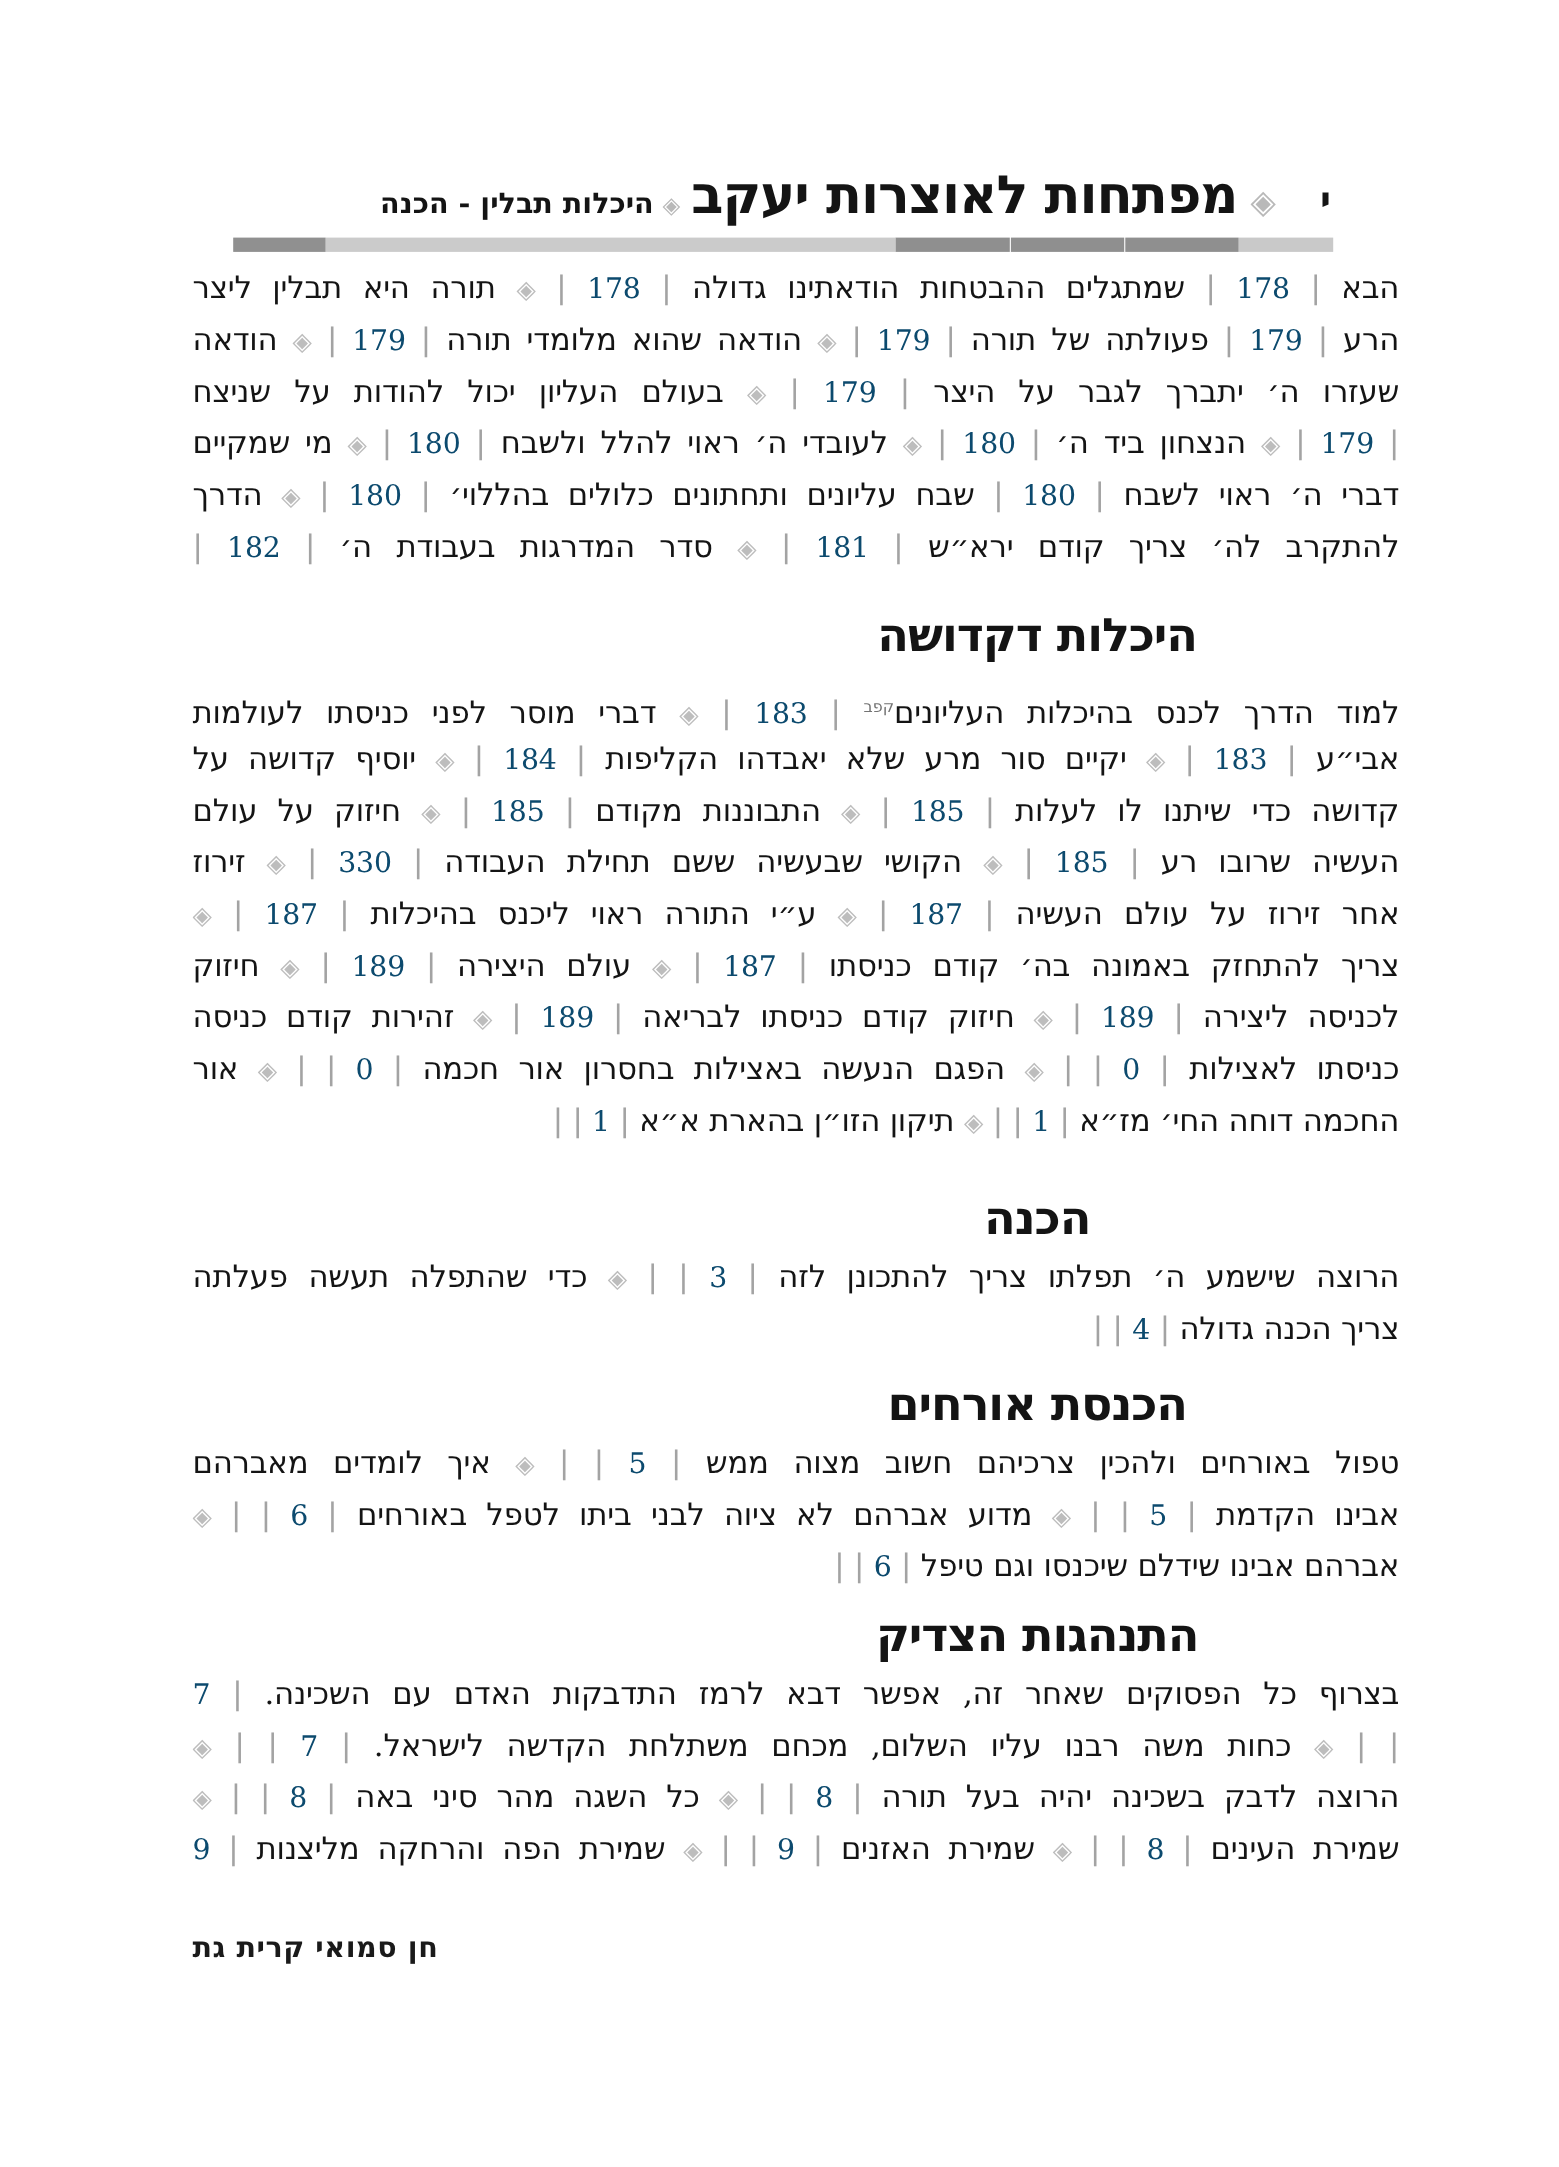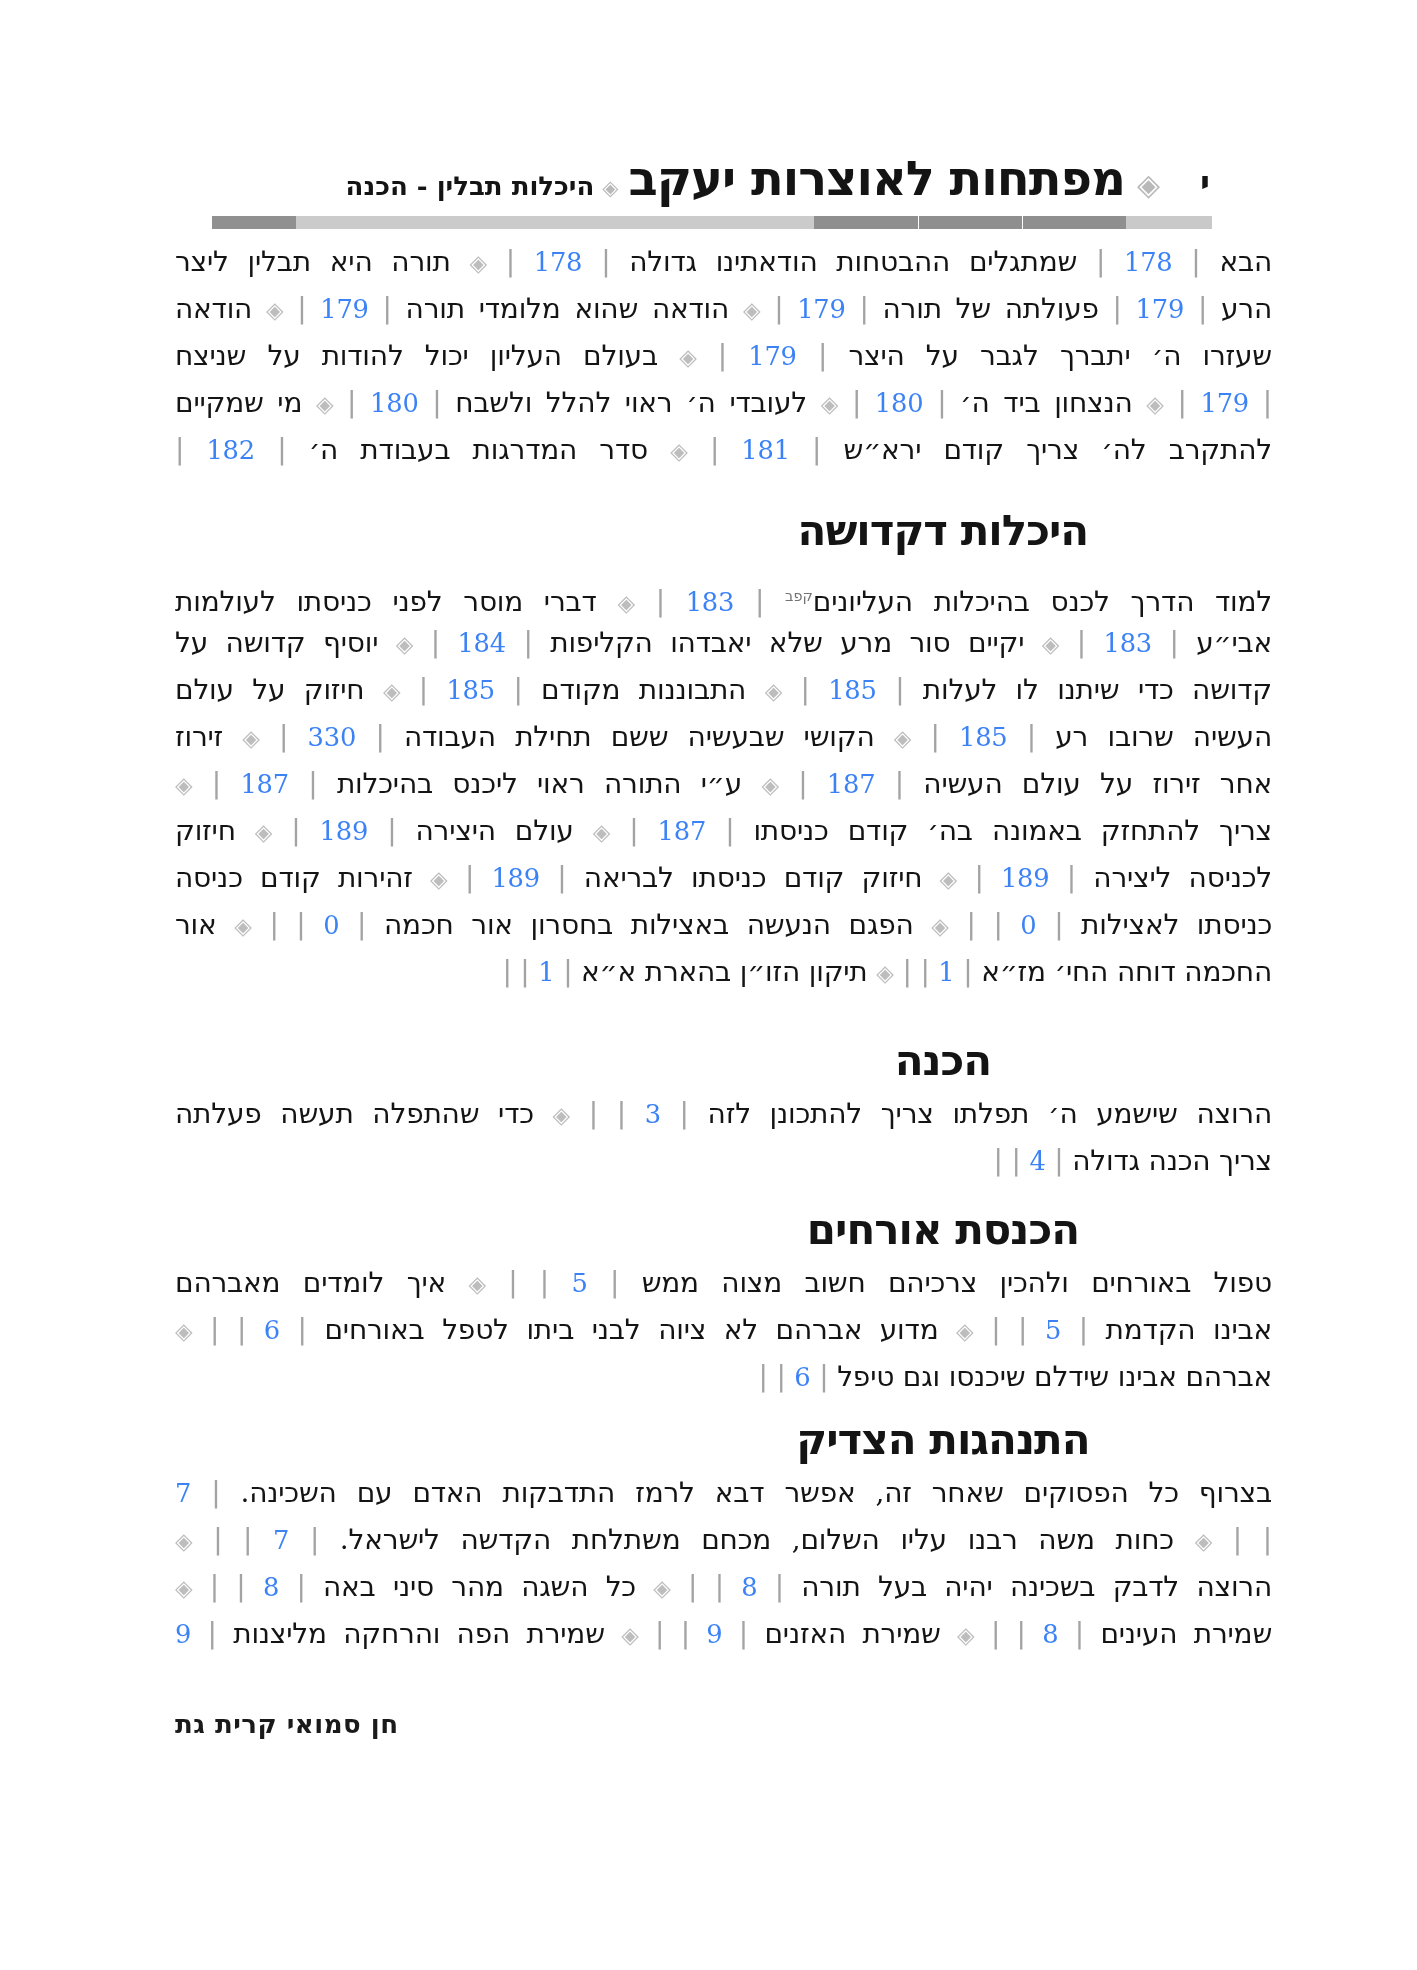--- a/index.html
+++ b/index.html
@@ -28,21 +28,21 @@
   .sg-d4{width:84px;background:#909090;}
 
   
   .para{margin:0;}
   .p-intro{margin-top:9px;}
   .line{
     font-size:28px;line-height:47px;height:47px;overflow:hidden;
     text-align:justify;text-align-last:justify;letter-spacing:-0.2px;
   }
   .line.last{text-align-last:right;}
-  .num{color:#3b82f6;font-family:"DejaVu Serif","DejaVu Sans",serif;font-size:0.92em;}
+  .num{color:#0c4a6e;font-family:"DejaVu Serif","DejaVu Sans",serif;font-size:0.92em;}
   .pipe{color:#a3a3a3;font-family:"DejaVu Sans",sans-serif;}
   .dia{color:#bdbdbd;font-size:0.82em;font-family:"DejaVu Sans",sans-serif;}
   .sup{color:#737373;font-size:0.52em;vertical-align:super;letter-spacing:0;}
 
   
   .heading{
     width:60%;text-align:center;font-size:42px;font-weight:bold;line-height:59px;
     font-family:"DejaVu Serif","DejaVu Sans",sans-serif;letter-spacing:-1px;
   }
   .h1{margin-top:28px;text-align:center;}
@@ -77,20 +77,21 @@
     <span class="sg-d3"></span>
     <span class="sg-l2"></span>
     <span class="sg-d4"></span>
   </div>
 
   <div class="para p-intro">
     <div class="line fmt">הבא <span class="pipe">|</span> <span class="num">178</span> <span class="pipe">|</span> שמתגלים ההבטחות הודאתינו גדולה <span class="pipe">|</span> <span class="num">178</span> <span class="pipe">|</span> <span class="dia">◈</span> תורה היא תבלין ליצר</div>
     <div class="line fmt">הרע <span class="pipe">|</span> <span class="num">179</span> <span class="pipe">|</span> פעולתה של תורה <span class="pipe">|</span> <span class="num">179</span> <span class="pipe">|</span> <span class="dia">◈</span> הודאה שהוא מלומדי תורה <span class="pipe">|</span> <span class="num">179</span> <span class="pipe">|</span> <span class="dia">◈</span> הודאה</div>
     <div class="line fmt">שעזרו ה׳ יתברך לגבר על היצר <span class="pipe">|</span> <span class="num">179</span> <span class="pipe">|</span> <span class="dia">◈</span> בעולם העליון יכול להודות על שניצח</div>
     <div class="line fmt"><span class="pipe">|</span> <span class="num">179</span> <span class="pipe">|</span> <span class="dia">◈</span> הנצחון ביד ה׳ <span class="pipe">|</span> <span class="num">180</span> <span class="pipe">|</span> <span class="dia">◈</span> לעובדי ה׳ ראוי להלל ולשבח <span class="pipe">|</span> <span class="num">180</span> <span class="pipe">|</span> <span class="dia">◈</span> מי שמקיים</div>
+    <div class="line fmt">דברי ה׳ ראוי לשבח <span class="pipe">|</span> <span class="num">180</span> <span class="pipe">|</span> שבח עליונים ותחתונים כלולים בהללוי׳ <span class="pipe">|</span> <span class="num">180</span> <span class="pipe">|</span> <span class="dia">◈</span> הדרך</div>
     <div class="line fmt">להתקרב לה׳ צריך קודם ירא״ש <span class="pipe">|</span> <span class="num">181</span> <span class="pipe">|</span> <span class="dia">◈</span> סדר המדרגות בעבודת ה׳ <span class="pipe">|</span> <span class="num">182</span> <span class="pipe">|</span></div>
   </div>
 
   <div class="heading h1">היכלות דקדושה</div>
   <div class="para p-after-h">
     <div class="line fmt"><span>למוד הדרך לכנס בהיכלות העליונים</span><span class="sup">קפב</span><span> <span class="pipe">|</span> <span class="num">183</span> <span class="pipe">|</span> <span class="dia">◈</span> דברי מוסר לפני כניסתו לעולמות</span></div>
     <div class="line fmt">אבי״ע <span class="pipe">|</span> <span class="num">183</span> <span class="pipe">|</span> <span class="dia">◈</span> יקיים סור מרע שלא יאבדהו הקליפות <span class="pipe">|</span> <span class="num">184</span> <span class="pipe">|</span> <span class="dia">◈</span> יוסיף קדושה על</div>
     <div class="line fmt">קדושה כדי שיתנו לו לעלות <span class="pipe">|</span> <span class="num">185</span> <span class="pipe">|</span> <span class="dia">◈</span> התבוננות מקודם <span class="pipe">|</span> <span class="num">185</span> <span class="pipe">|</span> <span class="dia">◈</span> חיזוק על עולם</div>
     <div class="line fmt">העשיה שרובו רע <span class="pipe">|</span> <span class="num">185</span> <span class="pipe">|</span> <span class="dia">◈</span> הקושי שבעשיה ששם תחילת העבודה <span class="pipe">|</span> <span class="num">330</span> <span class="pipe">|</span> <span class="dia">◈</span> זירוז</div>
     <div class="line fmt">אחר זירוז על עולם העשיה <span class="pipe">|</span> <span class="num">187</span> <span class="pipe">|</span> <span class="dia">◈</span> ע״י התורה ראוי ליכנס בהיכלות <span class="pipe">|</span> <span class="num">187</span> <span class="pipe">|</span> <span class="dia">◈</span></div>

